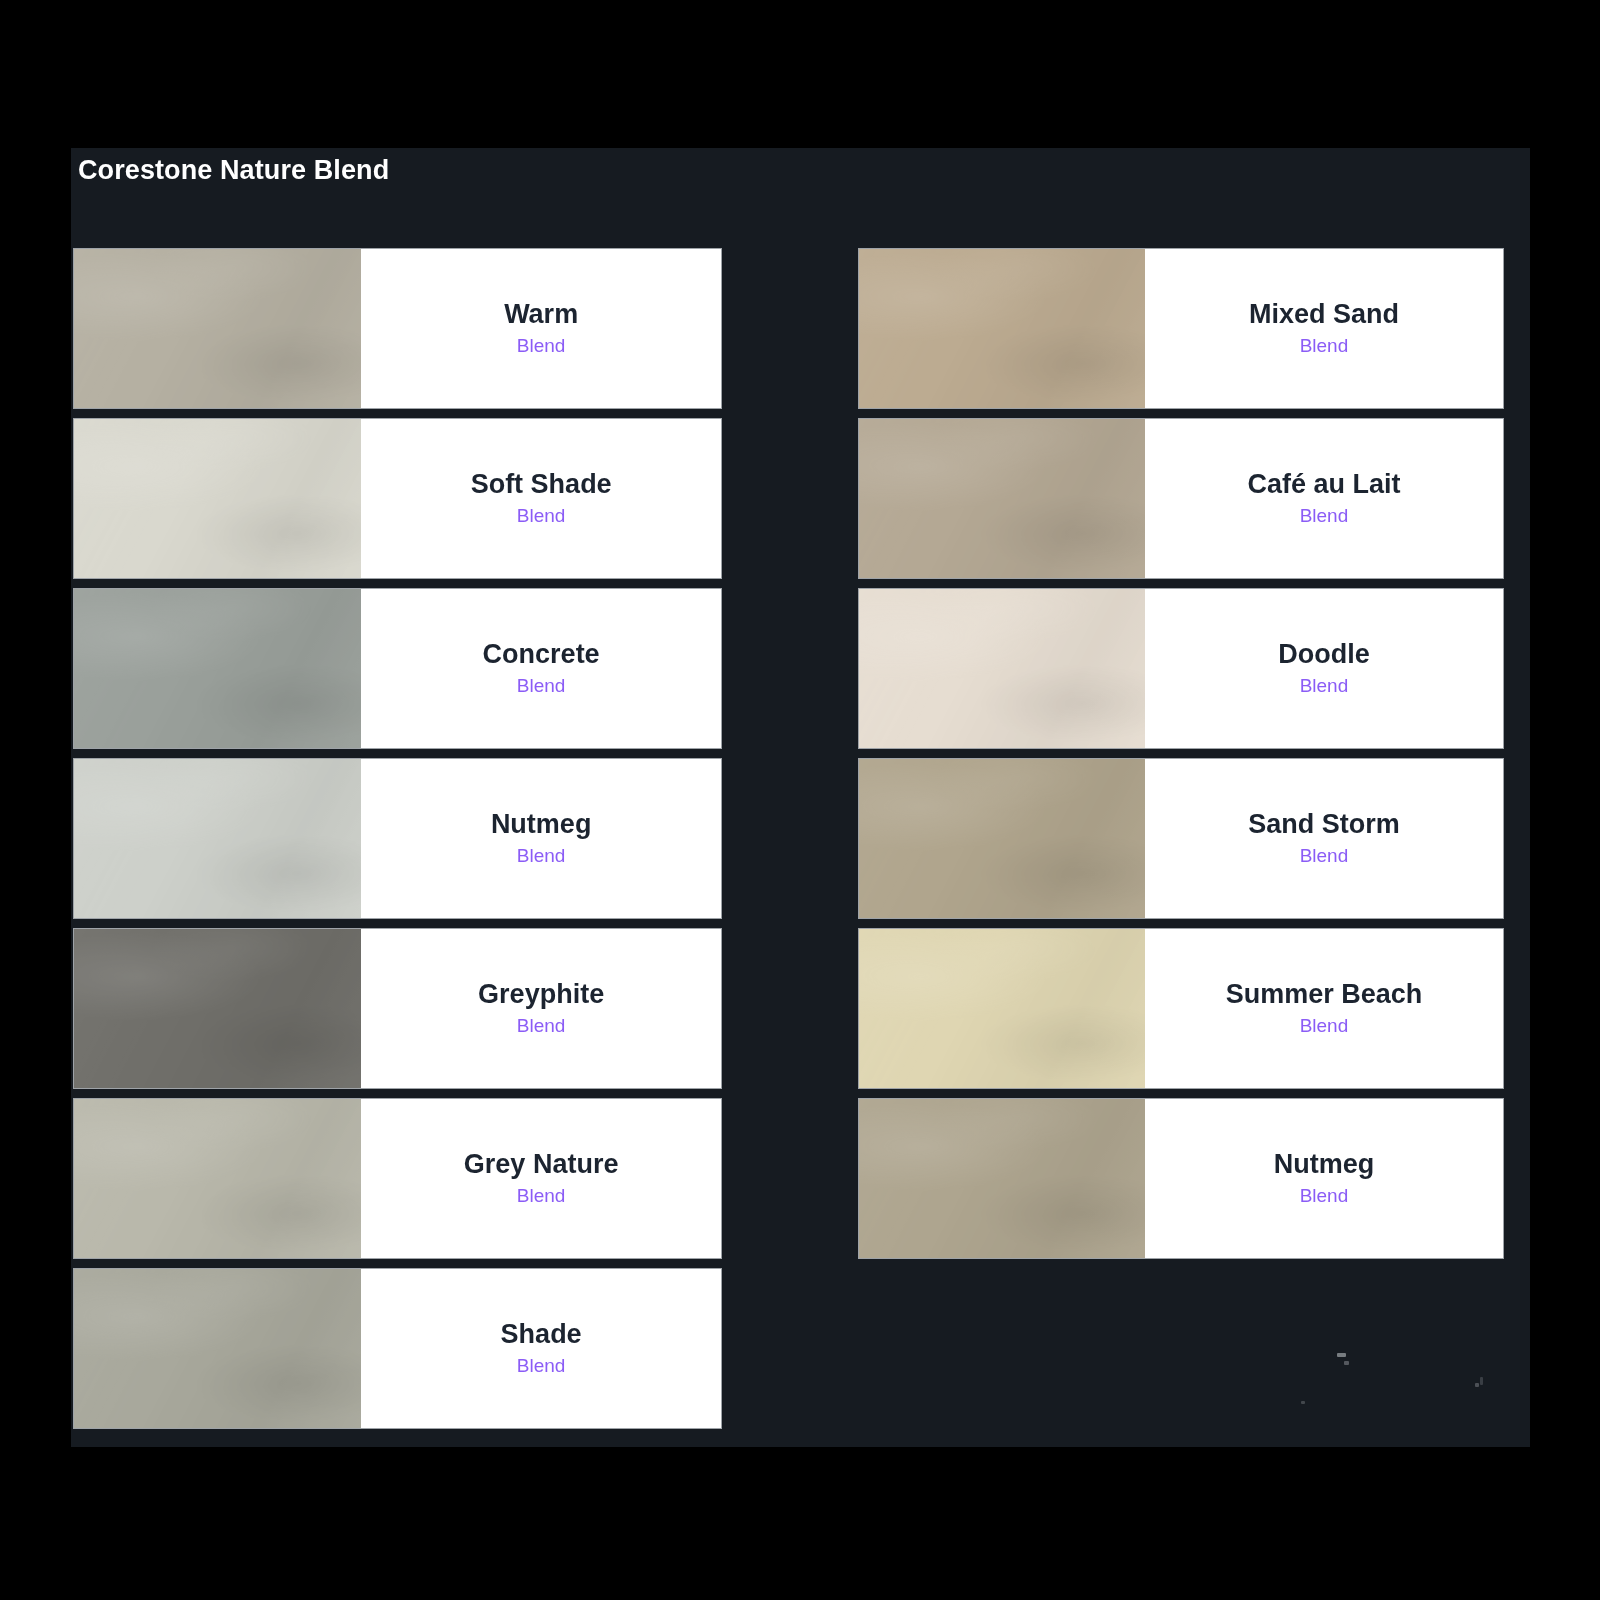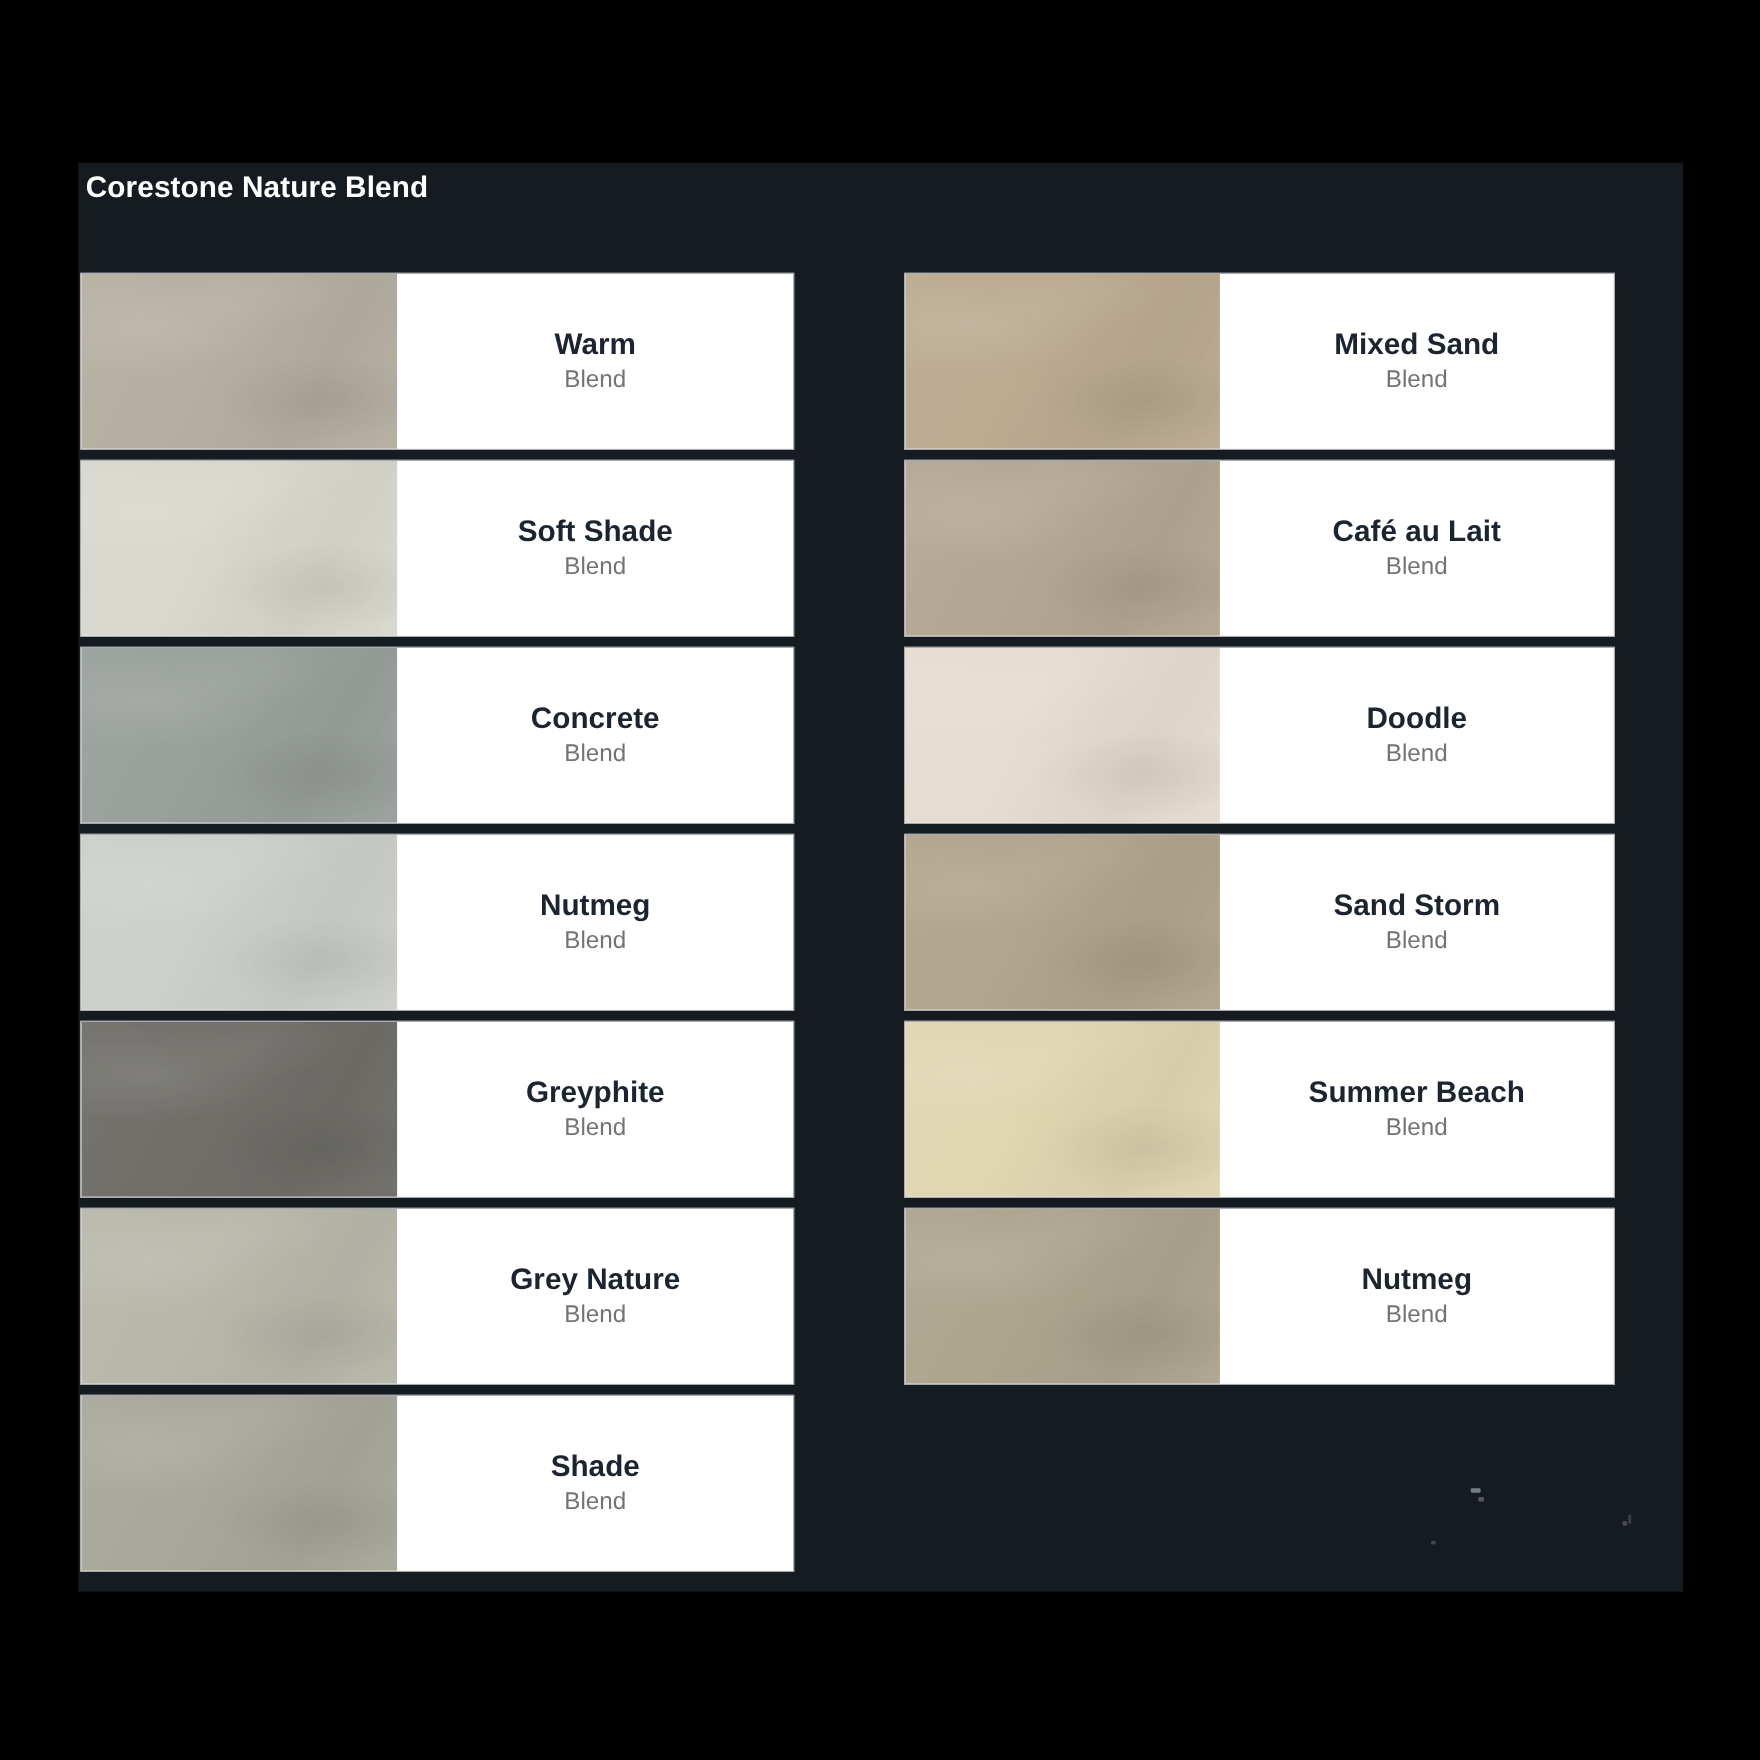--- a/index.html
+++ b/index.html
@@ -32,21 +32,21 @@
   .columns {
     position:absolute;
     left:73px; top:248px;
     width:1415px;
   }
   .column {
     position:absolute;
     top:0;
   }
   .column.left  { left:0px;   width:649px; }
-  .column.right { left:749px; width:646px; }
+  .column.right { left:785px; width:646px; }
 
   .card {
     position:relative;
     display:flex;
     height:161px;
     margin-bottom:9px;
     background:#ffffff;
     border:1px solid #9ea3a8;
     overflow:hidden;
   }
@@ -76,23 +76,23 @@
     padding-bottom:2px;
   }
   .label .name {
     font-size:27px;
     font-weight:bold;
     color:#1c2430;
     line-height:1.05;
     white-space:nowrap;
   }
   .label .sub {
-    font-size:22px;
+    font-size:19px;
     font-weight:normal;
-    color:#737373;
+    color:#8b5cf6;
     margin-top:7px;
     line-height:1;
   }
   .artifacts { position:absolute; inset:0; pointer-events:none; }
   .artifacts i {
     position:absolute;
     display:block;
     background:#c9ccd0;
     opacity:0.55;
     border-radius:1px;

